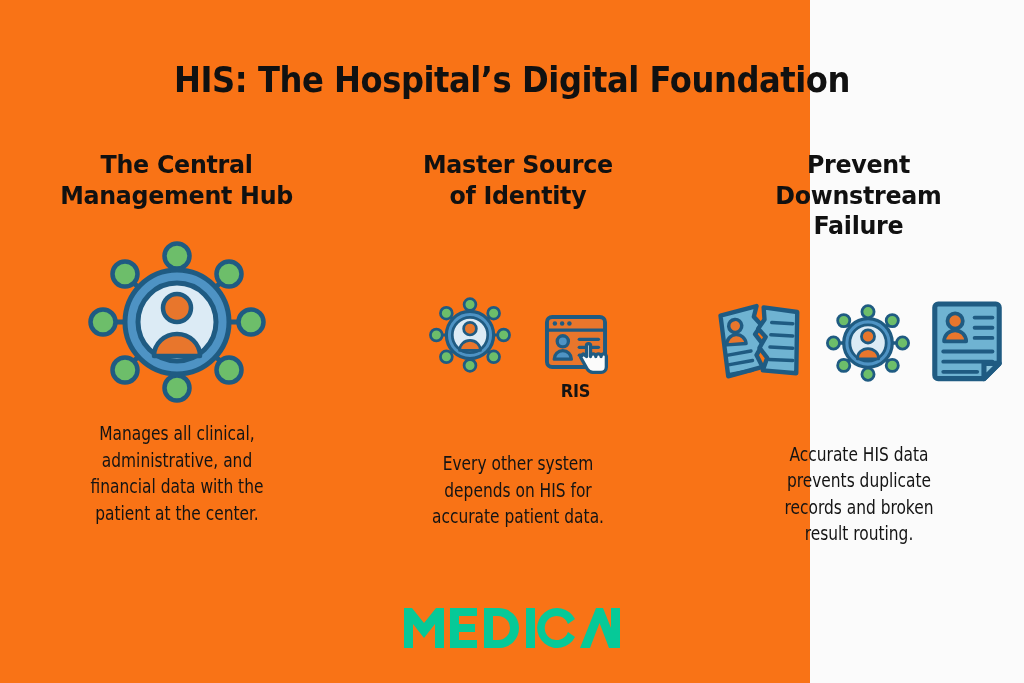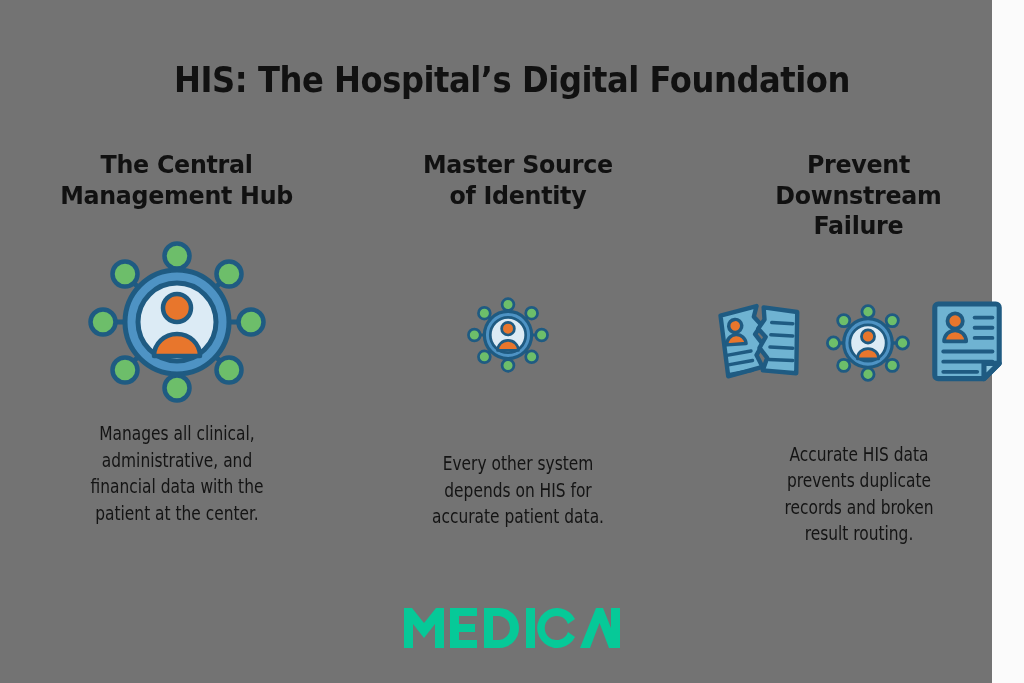--- a/index.html
+++ b/index.html
@@ -2,21 +2,21 @@
 <html><head>
 <meta charset="utf-8">
 <style>
   html,body{margin:0;padding:0;}
   body{
     width:1024px;height:683px;overflow:hidden;
     background:#fbfbfb;
     font-family:"Liberation Sans", sans-serif;
     -webkit-font-smoothing:antialiased;
   }
-  .page{position:relative;width:992px;height:683px;background:#737373;}
+  .page{position:relative;width:810px;height:683px;background:#f97316;}
 
   
   .title{
     position:absolute;top:60px;left:0;width:1024px;
     text-align:center;
     font-family:"DejaVu Sans", sans-serif;
     font-weight:700;
     font-size:35px;
     letter-spacing:-0.5px;
     color:#111111;
@@ -173,20 +173,40 @@
               <circle cx="94" cy="88" r="52" fill="#4E93C4" stroke="#1F5B82" stroke-width="7"></circle>
               <circle cx="94" cy="88" r="39" fill="#DCEBF5" stroke="#1F5B82" stroke-width="6"></circle>
               <circle cx="94" cy="74" r="14" fill="#E8762C" stroke="#1F5B82" stroke-width="6"></circle>
               <path d="M71 122 a23 22 0 0 1 46 0 z" fill="#E8762C" stroke="#1F5B82" stroke-width="6" stroke-linejoin="round"></path>
             </svg>
             <div class="sys-label" style="visibility:hidden">.</div>
           </div>
 
           <div class="sys-spacer"></div>
 
+          <div class="sys">
+            <svg width="66" height="66" viewBox="0 0 100 100">
+              <rect x="6" y="12" width="88" height="76" rx="8" fill="#E8762C" stroke="#1F5B82" stroke-width="6"></rect>
+              <line x1="6" y1="32" x2="94" y2="32" stroke="#1F5B82" stroke-width="5"></line>
+              <g fill="#1F5B82">
+                <circle cx="18" cy="22" r="3.4"></circle>
+                  <circle cx="29" cy="22" r="3.4"></circle>
+                  <circle cx="40" cy="22" r="3.4"></circle>
+              </g>
+              <circle cx="30" cy="49" r="8.5" fill="#4E93C4" stroke="#1F5B82" stroke-width="5"></circle>
+              <path d="M17 76 a13 13 0 0 1 26 0 z" fill="#4E93C4" stroke="#1F5B82" stroke-width="5" stroke-linejoin="round"></path>
+              <g stroke="#1F5B82" stroke-width="5" stroke-linecap="round">
+                <line x1="55" y1="46" x2="84" y2="46"></line>
+                <line x1="55" y1="58" x2="84" y2="58"></line>
+                <line x1="55" y1="70" x2="70" y2="70"></line>
+              </g>
+              <path d="M66 54 l0 18 -5 -4 -4 5 10 18 a10 10 0 0 0 9 5 l12 0 a8 8 0 0 0 8 -8 l0 -16 a4 4 0 0 0 -8 0 a4 4 0 0 0 -8 0 a4 4 0 0 0 -8 0 l0 -18 a4 4 0 0 0 -6 0 z" fill="#fbfbfb" stroke="#1F5B82" stroke-width="5" stroke-linejoin="round"></path>
+            </svg>
+            <div class="sys-label">RIS</div>
+          </div>
 
 
 
         </div>
       </div>
 
       <div class="col-body">Every other system
 depends on HIS for
 accurate patient data.</div>
     </div>

